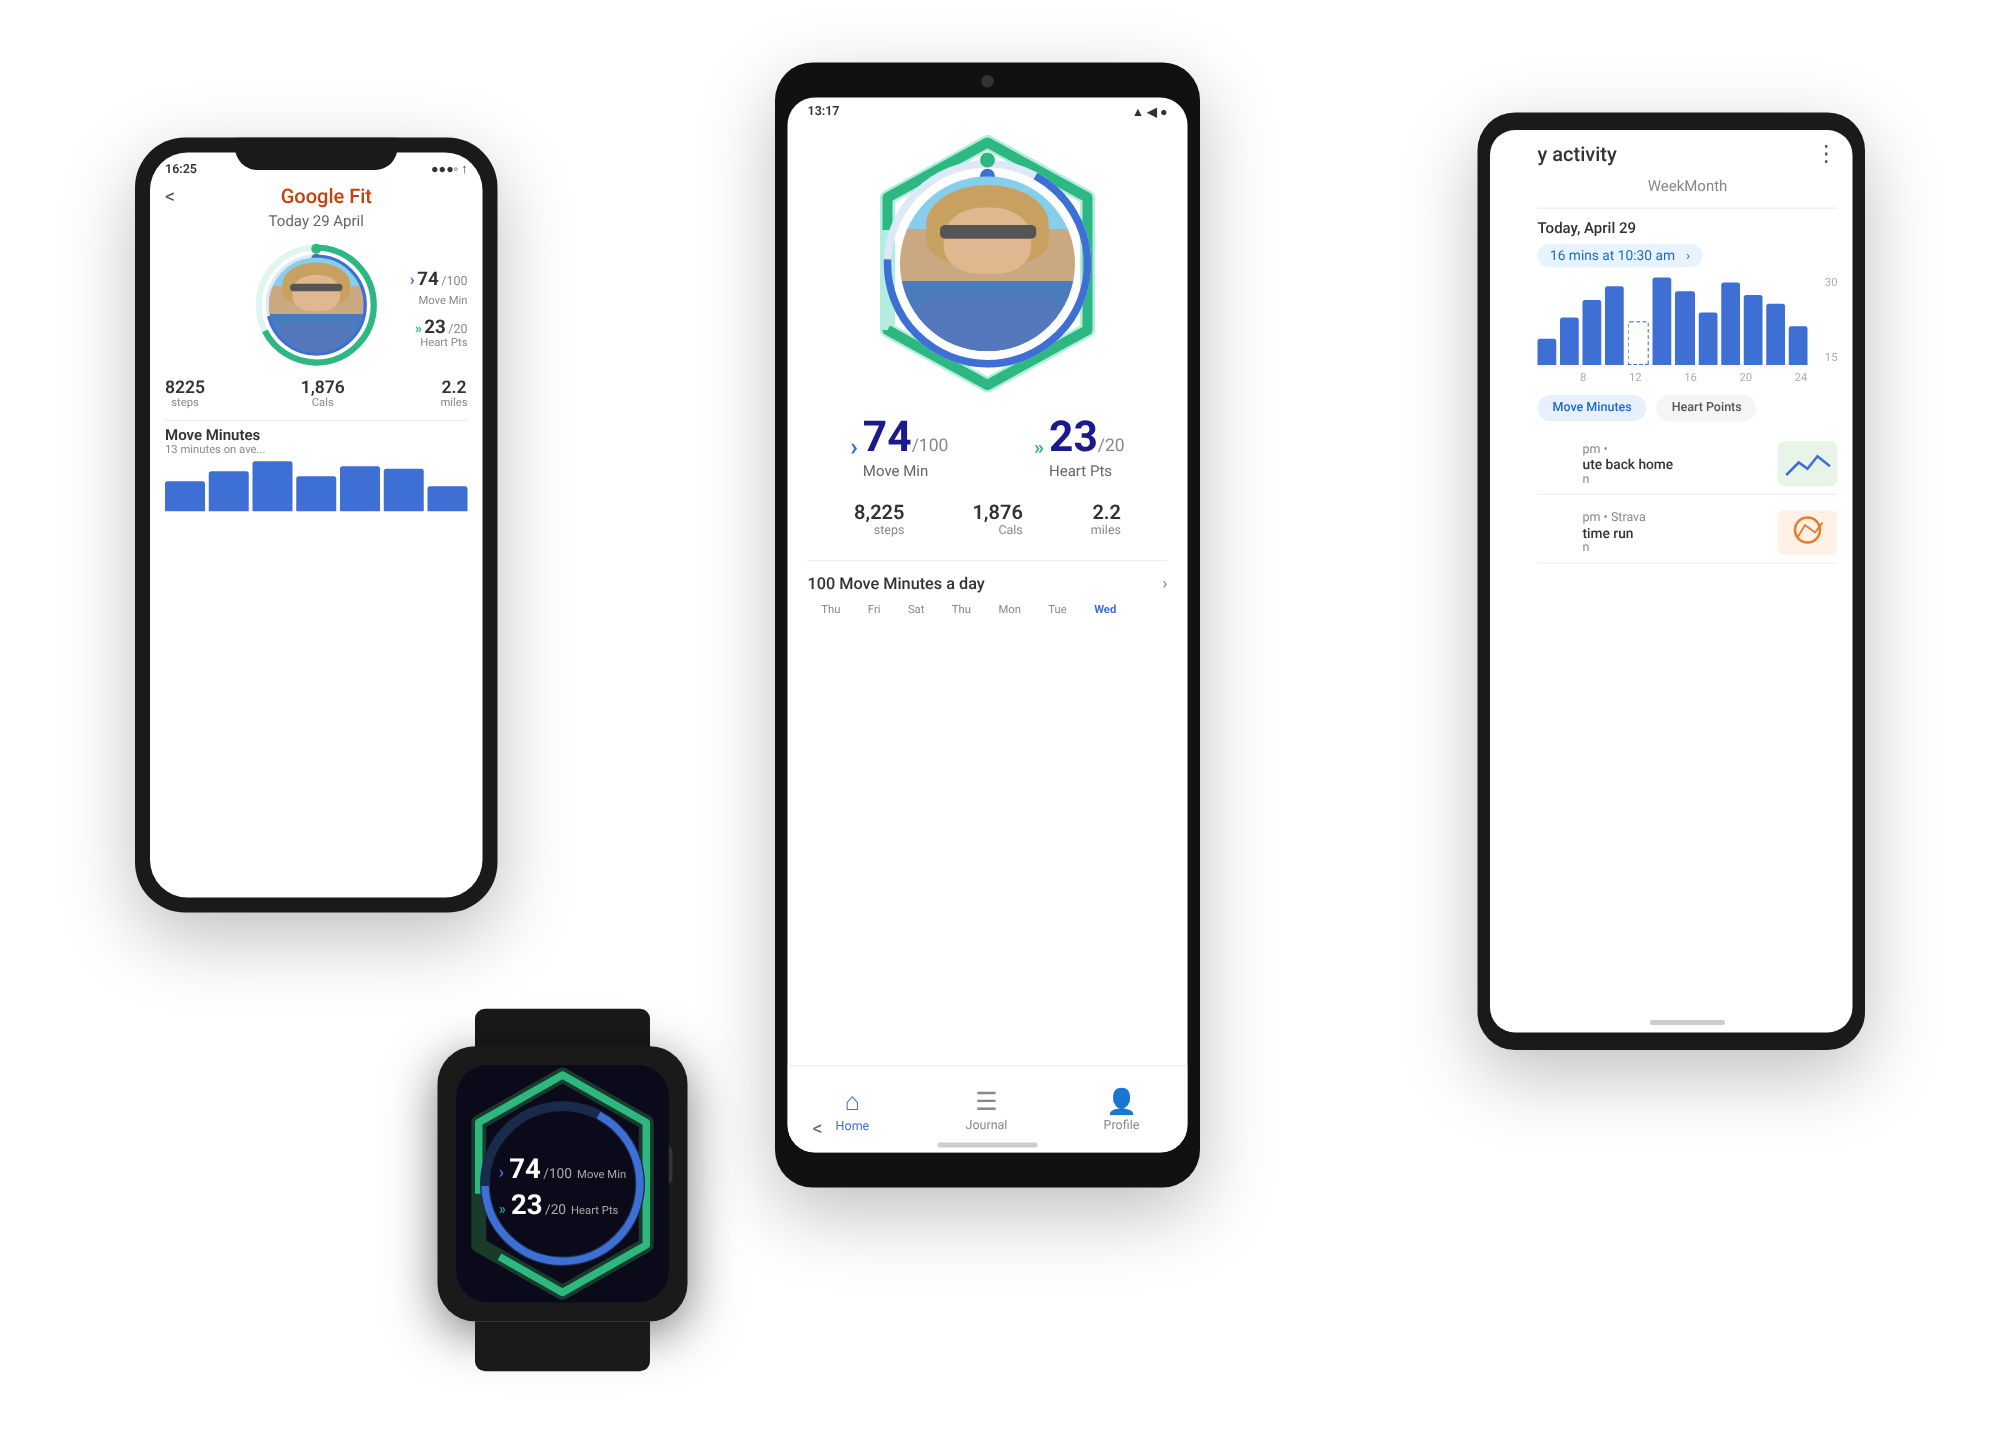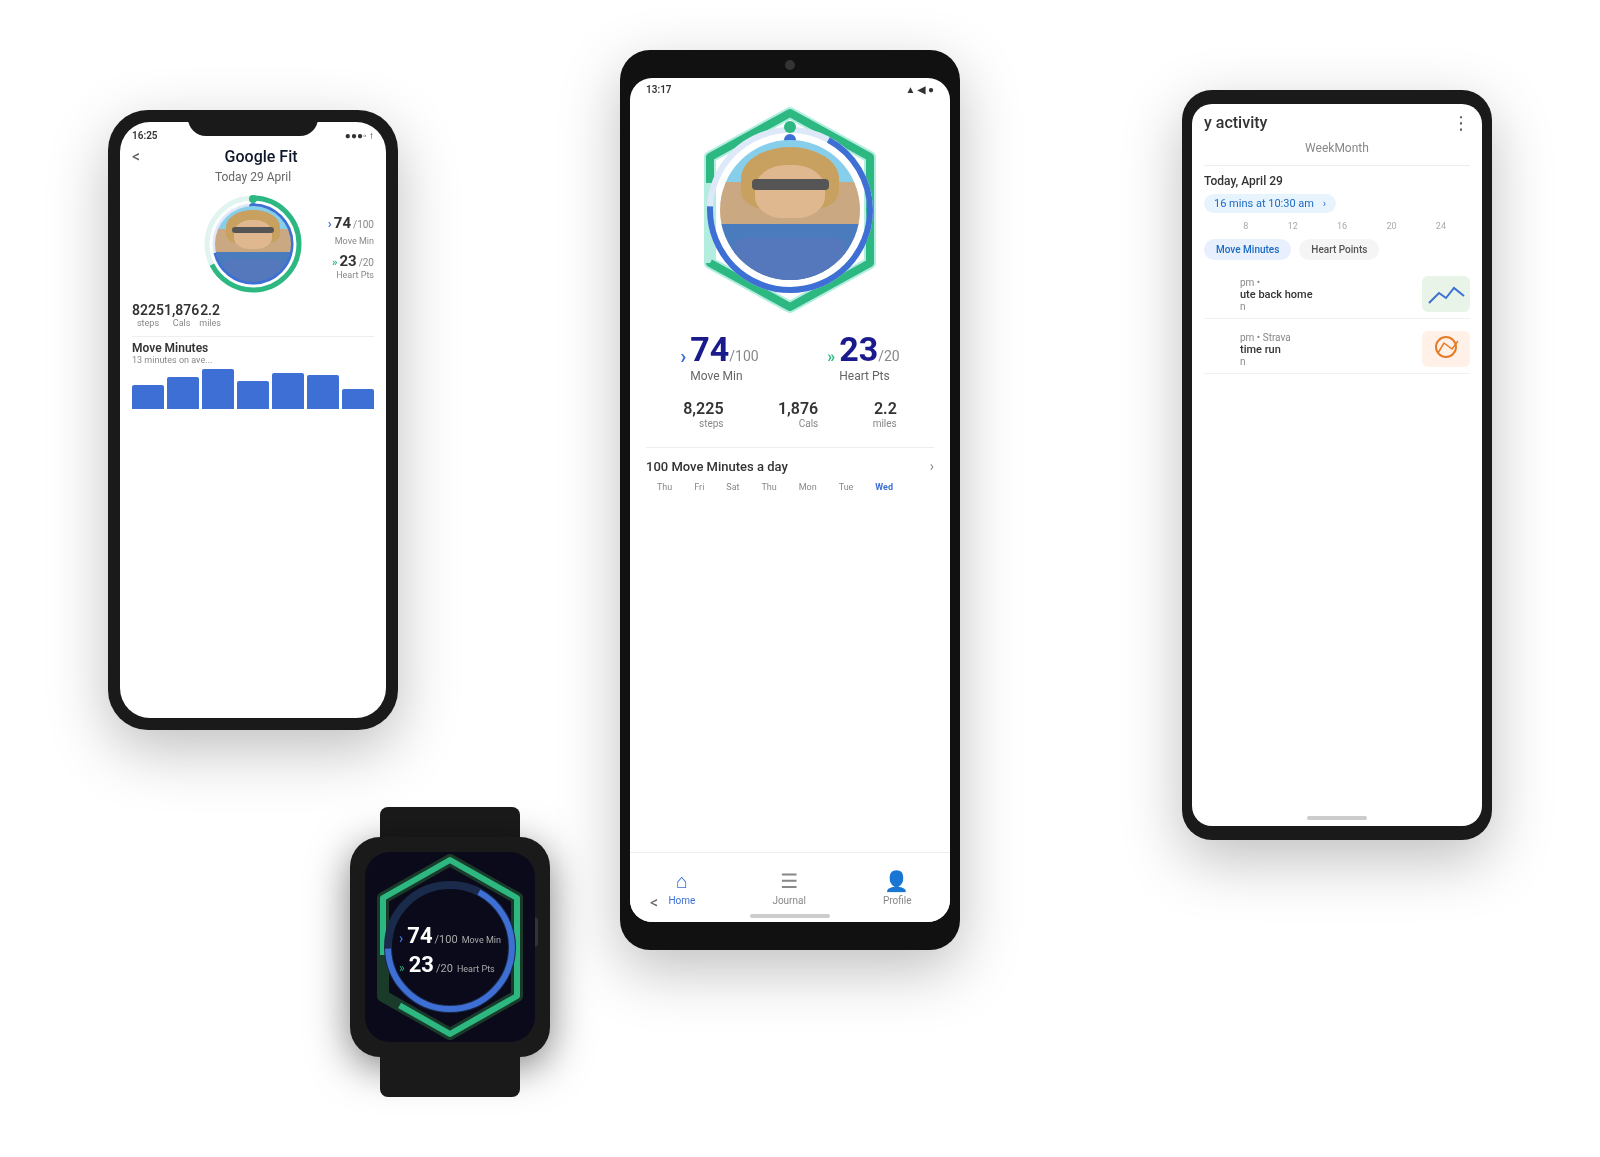--- a/index.html
+++ b/index.html
@@ -114,20 +114,21 @@
       bottom: 28px;
       border-radius: 22px;
     }
 
     .phone-right .screen {
       top: 14px;
       left: 10px;
       right: 10px;
       bottom: 14px;
       border-radius: 20px;
+      padding-left: 26px;
     }
 
     
     .left-content {
       padding: 8px 12px;
       font-size: 12px;
       color: #333;
     }
 
     .left-status-bar {
@@ -147,35 +148,35 @@
 
     .left-header .back-arrow {
       font-size: 16px;
       color: #555;
       margin-right: 8px;
     }
 
     .left-header .title {
       font-size: 16px;
       font-weight: 500;
-      color: #0f172a;
+      color: #c2410c;
       flex: 1;
       text-align: center;
     }
 
     .left-date {
       text-align: center;
       font-size: 12px;
       color: #666;
       margin-bottom: 10px;
     }
 
     .stats-row {
       display: flex;
-      justify-content: flex-start;
+      justify-content: space-between;
       margin-bottom: 8px;
     }
 
     .stat-item {
       text-align: center;
     }
 
     .stat-value {
       font-size: 14px;
       font-weight: 600;
@@ -889,20 +890,40 @@
         
         <div class="right-date">Today, April 29</div>
 
         
         <div class="time-badge">
           <span>16 mins at 10:30 am</span>
           <span style="margin-left:6px; color:#3d6fd4;">›</span>
         </div>
 
         
+        <div style="position:relative; margin-bottom:4px;">
+          <div style="position:absolute; right:0; top:0; bottom:0; font-size:9px; color:#aaa; display:flex; flex-direction:column; justify-content:space-between; text-align:right;">
+            <span>30</span>
+            <span>15</span>
+          </div>
+          <div class="bar-chart-right" style="padding-right:24px;">
+            <div class="bar-right" style="height:30%;"></div>
+            <div class="bar-right" style="height:55%;"></div>
+            <div class="bar-right" style="height:75%;"></div>
+            <div class="bar-right" style="height:90%;"></div>
+            <div class="bar-right dashed" style="height:50%;"></div>
+            <div class="bar-right" style="height:100%;"></div>
+            <div class="bar-right" style="height:85%;"></div>
+            <div class="bar-right" style="height:60%;"></div>
+            <div class="bar-right" style="height:95%;"></div>
+            <div class="bar-right" style="height:80%;"></div>
+            <div class="bar-right" style="height:70%;"></div>
+            <div class="bar-right" style="height:45%;"></div>
+          </div>
+        </div>
 
         
         <div class="chart-axis-labels" style="padding-right:24px; margin-bottom:8px;">
           <span></span>
           <span>8</span>
           <span>12</span>
           <span>16</span>
           <span>20</span>
           <span>24</span>
         </div>

